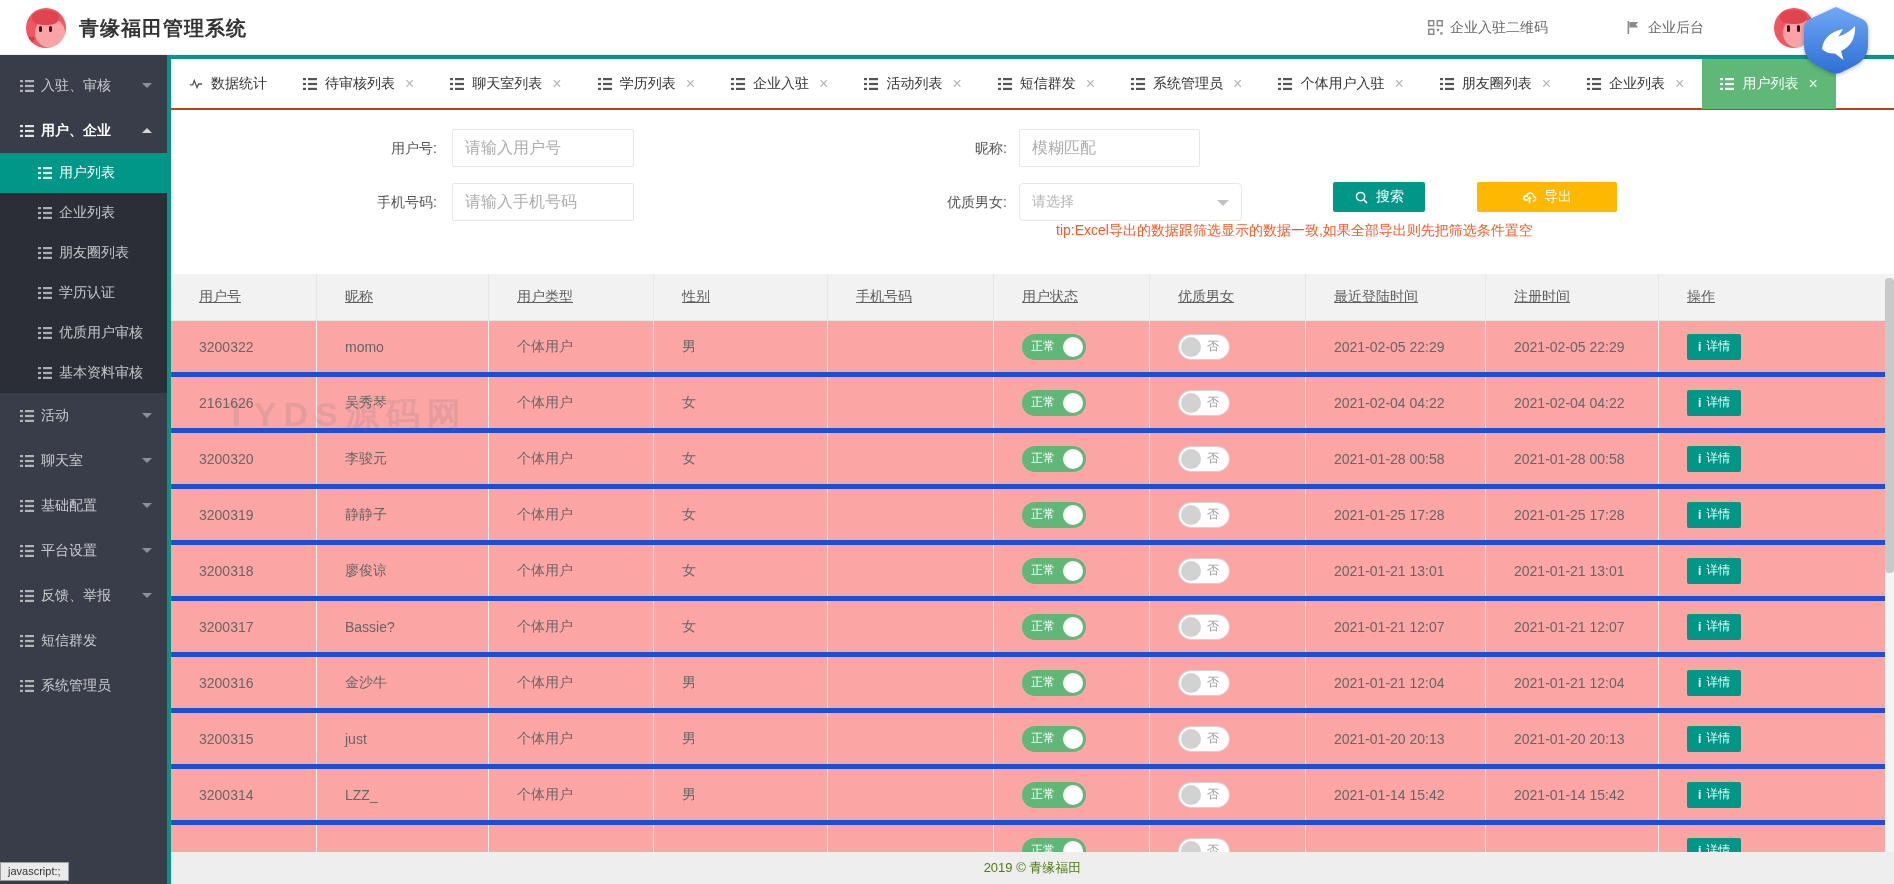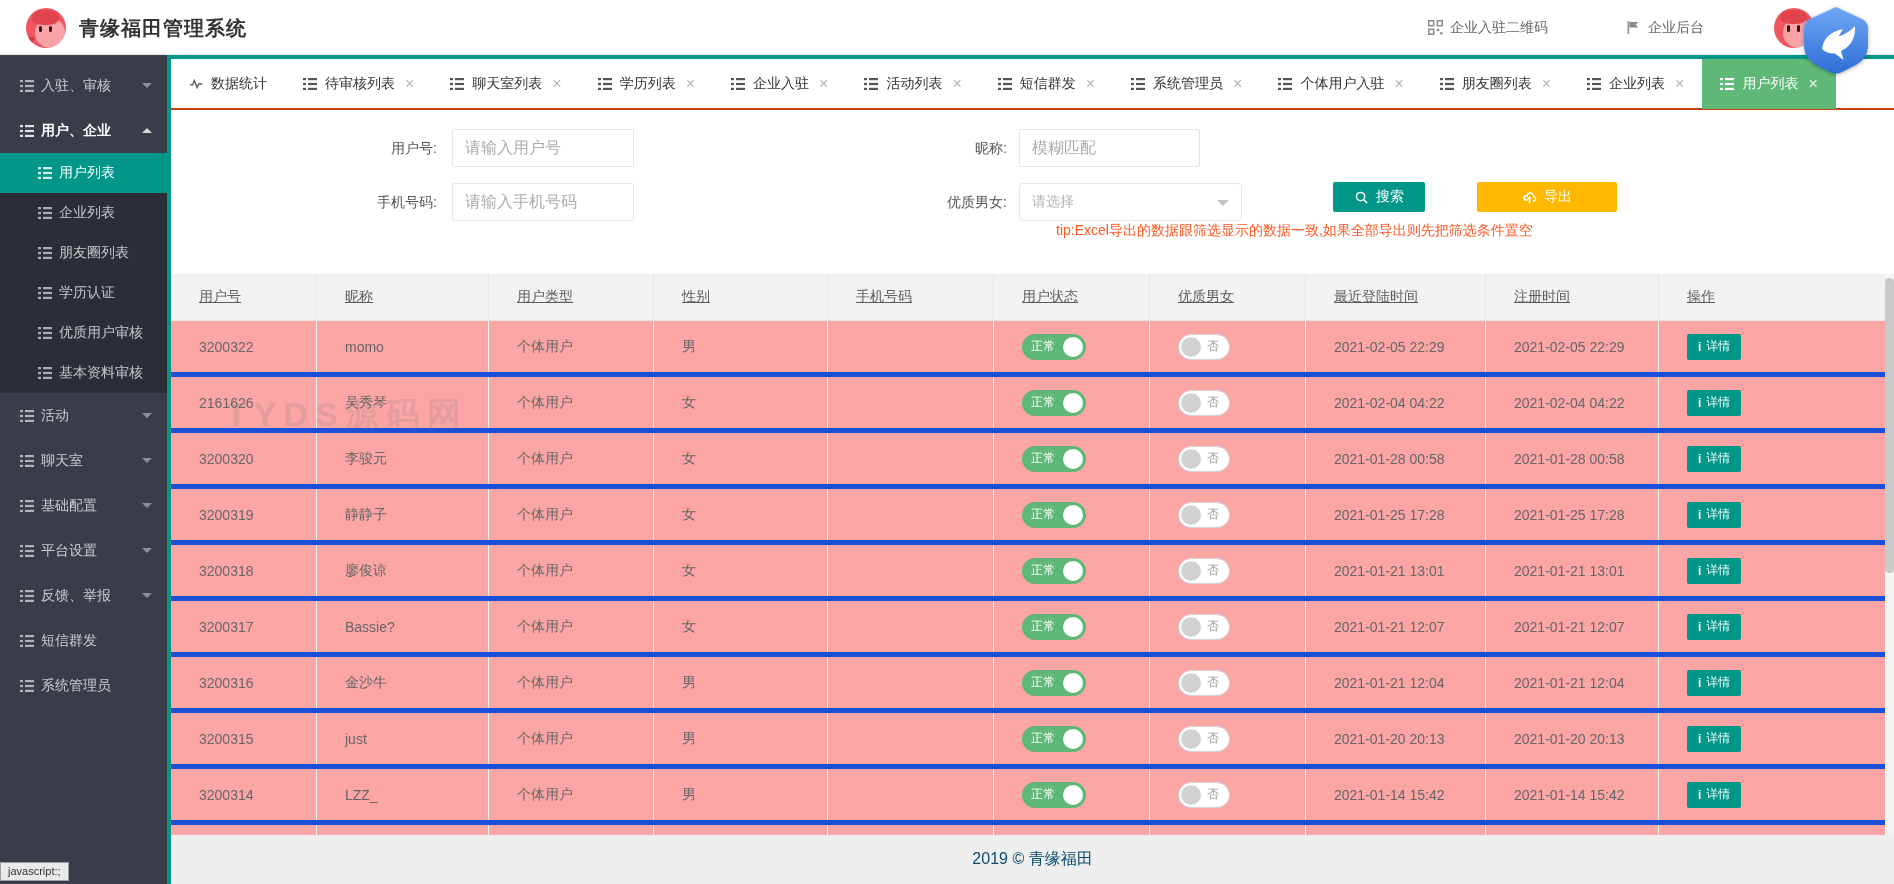--- a/index.html
+++ b/index.html
@@ -94,22 +94,22 @@
   .detail-btn { display:flex; align-items:center; gap:5px; height:26px; padding:0 11px; background:#009688;
                 color:#fff; font-size:12px; border:none; border-radius:2px; cursor:pointer; font-family:inherit; }
   .detail-btn .i-ico { font-weight:700; font-size:12px; }
 
   .watermark { position:absolute; left:55px; top:282px; font-size:34px; font-weight:700; letter-spacing:7px;
                color:rgba(110,110,110,.16); z-index:6; pointer-events:none; }
 
   .scroll-track { position:absolute; right:0; top:164px; bottom:32px; width:9px; background:#f4f4f4; z-index:8; }
   .scroll-thumb { position:absolute; right:0; top:4px; width:9px; height:295px; background:#c9c9c9; border-radius:4px; cursor:pointer; }
 
-  .footer { position:absolute; left:0; right:0; bottom:0; height:49px; background:#eeeeee; color:#0c4a6e;
-            display:flex; align-items:center; justify-content:center; font-size:16px; z-index:9; }
+  .footer { position:absolute; left:0; right:0; bottom:0; height:32px; background:#eeeeee; color:#4d7c0f;
+            display:flex; align-items:center; justify-content:center; font-size:13px; z-index:9; }
 
   .jstip { position:absolute; left:0; bottom:3px; background:#eaeaea; border:1px solid #9e9e9e; padding:2px 7px 3px;
            font-size:11px; color:#333; z-index:300; }
 </style>
 </head>
 <body>
 
 <div class="header">
   <div class="logo-wrap">
     <div class="pig">

